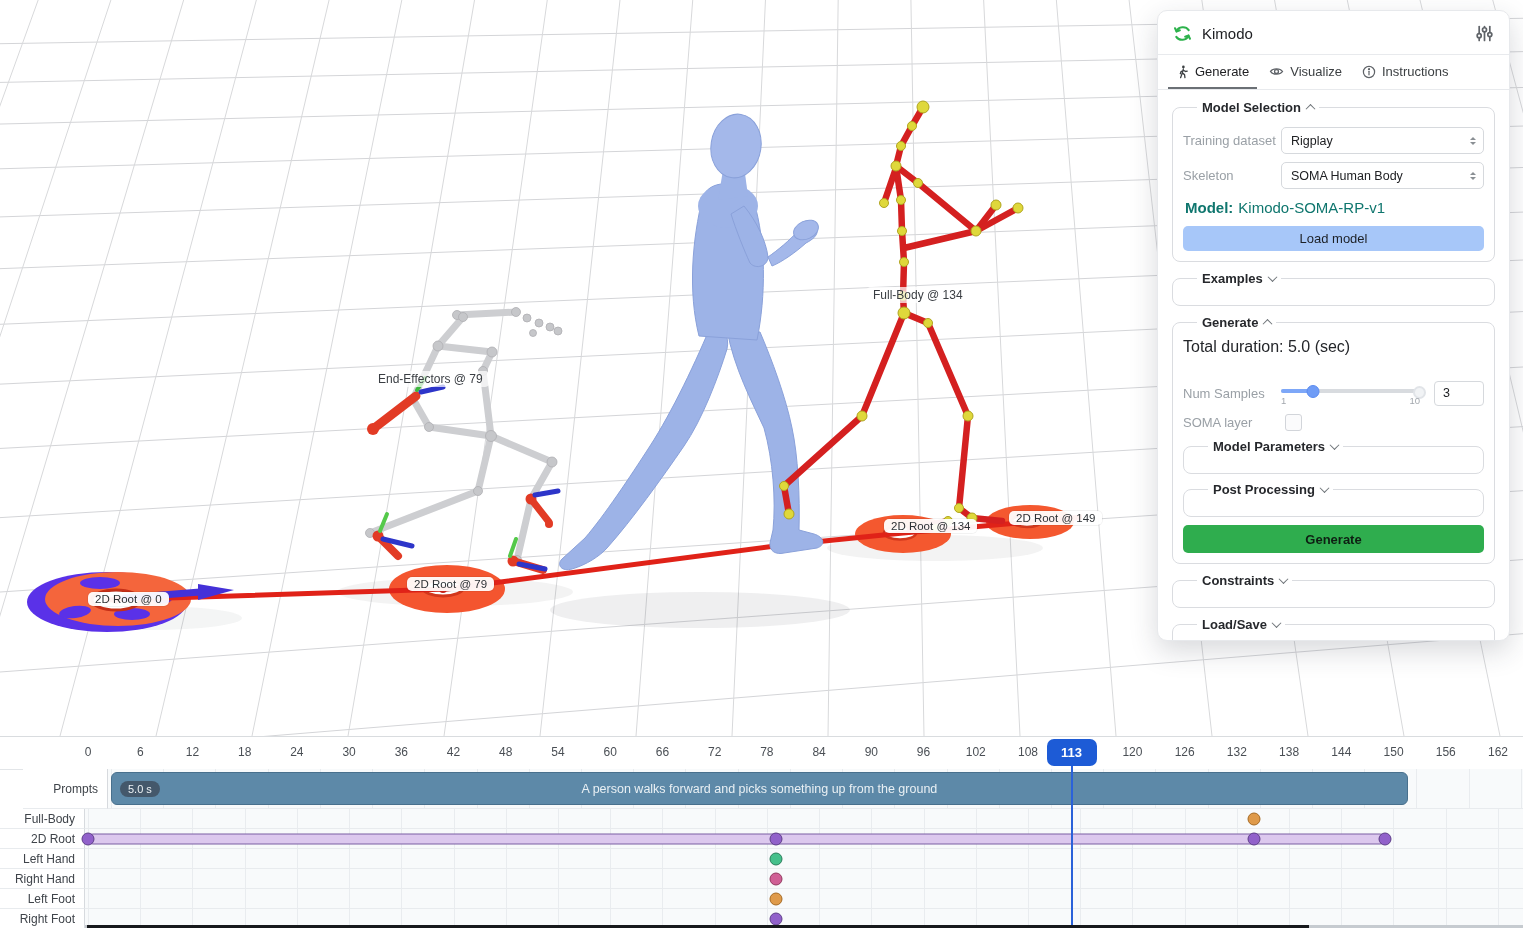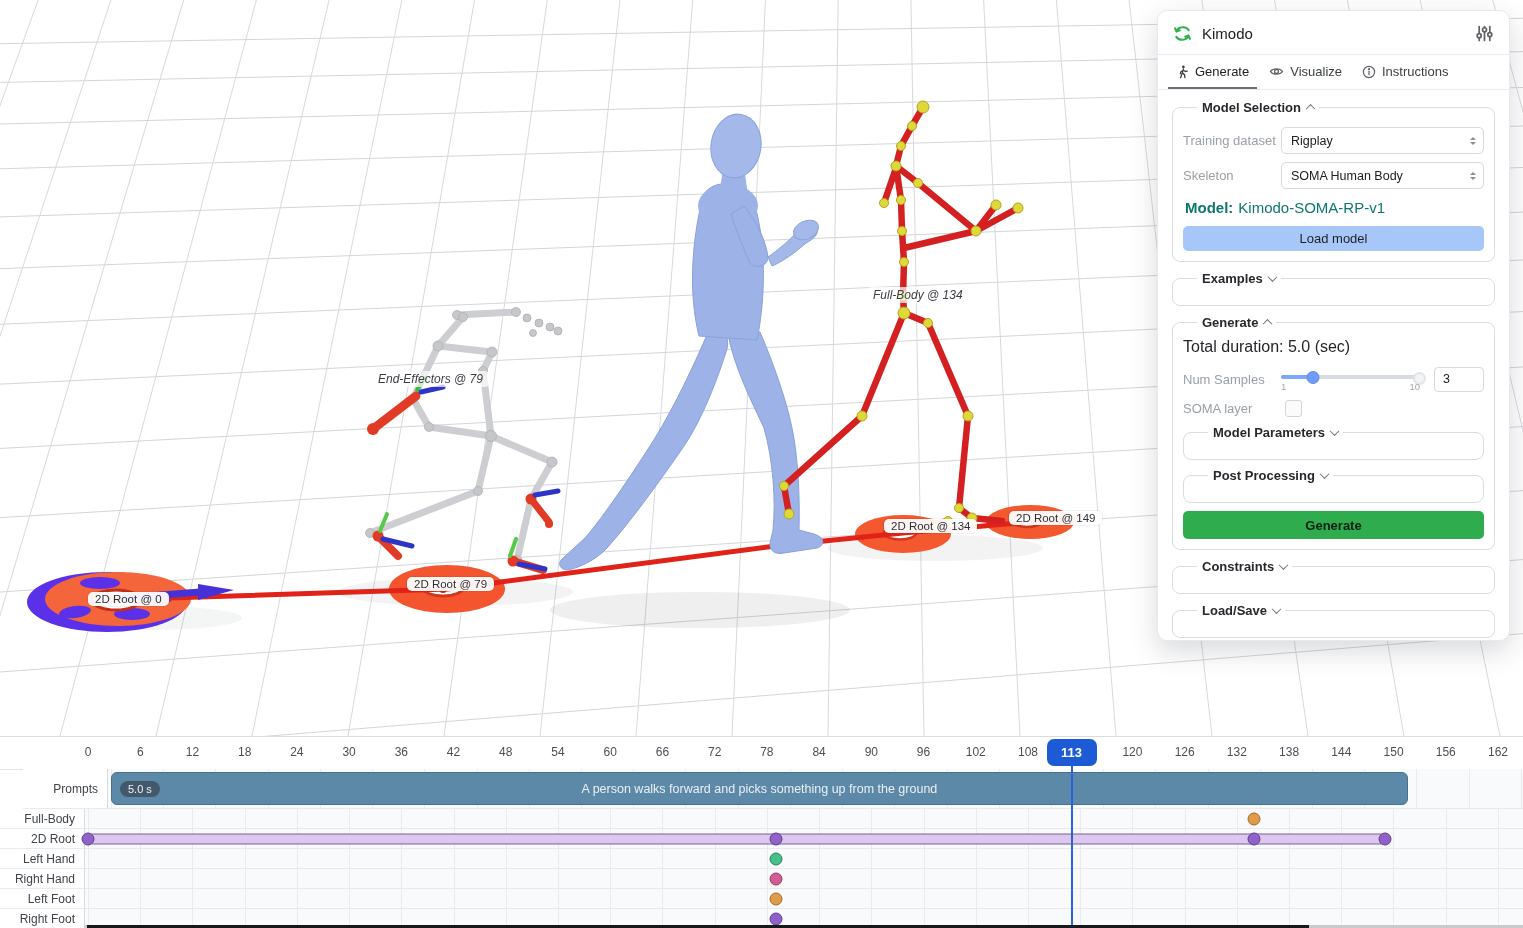--- a/index.html
+++ b/index.html
@@ -4,21 +4,21 @@
 <style>
   html,body{margin:0;padding:0;background:#fff;width:1523px;height:928px;overflow:hidden;
     font-family:"Liberation Sans",sans-serif;-webkit-font-smoothing:antialiased;}
   #stage{position:relative;width:1523px;height:928px;background:#fff;}
 
   
   #viewport{position:absolute;left:0;top:0;width:1523px;height:736px;background:#fff;}
   #scene{position:absolute;left:0;top:0;}
   .vp-label{position:absolute;font-size:11.5px;color:#2d3135;background:rgba(255,255,255,.94);
     padding:1px 7px;border-radius:5px;white-space:nowrap;box-shadow:0 0 0 1px rgba(0,0,0,.05);z-index:3;}
-  .vp-label.plain{background:rgba(255,255,255,.72);box-shadow:none;font-size:12px;color:#3a3e43;font-style:italic;}
+  .vp-label.plain{background:rgba(255,255,255,.72);box-shadow:none;font-size:12px;color:#3a3e43;}
 
   
   #panel{position:absolute;left:1157px;top:10px;width:353px;height:631px;background:#fff;
     border:1px solid #e7e9ec;border-radius:10px;box-shadow:0 10px 28px rgba(40,45,60,.18);z-index:10;
     box-sizing:border-box;overflow:hidden;}
   .p-header{display:flex;align-items:center;gap:9px;padding:12px 14px 10px 14px;border-bottom:1px solid #e8eaed;}
   .p-title{font-size:15px;font-weight:500;color:#202124;flex:1;}
   .icon-btn{background:none;border:none;padding:2px;cursor:pointer;color:#5f6368;display:flex;}
   .p-tabs{display:flex;gap:4px;padding:0 10px;border-bottom:1px solid #e8eaed;}
   .tab{display:flex;align-items:center;gap:6px;padding:9px 8px 8px;font-size:13px;color:#3c4043;cursor:pointer;
@@ -42,21 +42,21 @@
     background:#fff;cursor:pointer;box-sizing:border-box;}
   .ud{display:flex;flex-direction:column;align-items:center;}
   .ud i{display:block;width:0;height:0;border:3.5px solid transparent;}
   .ud i.u{border-bottom-color:#8a8f94;border-top-width:0;margin-bottom:2px;}
   .ud i.d{border-top-color:#8a8f94;border-bottom-width:0;}
   .model-line{font-size:15px;color:#0f766e;margin:10px 2px 10px;}
   .model-line b{font-weight:700;margin-right:5px;}
   .btn{display:block;width:100%;border:none;border-radius:5px;height:25px;font-size:13px;cursor:pointer;
     font-family:"Liberation Sans",sans-serif;}
   .btn-load{background:#a7c7f9;color:#1c2026;font-weight:500;}
-  .duration{font-size:16px;color:#24262a;margin:4px 0 10px;}
+  .duration{font-size:16px;color:#24262a;margin:4px 0 24px;}
   .slider{flex:1;position:relative;height:26px;}
   .sl-track{position:absolute;left:0;right:0;top:9px;height:4px;border-radius:2px;background:#d8dbdf;}
   .sl-fill{position:absolute;left:0;top:9px;height:4px;border-radius:2px;background:#7da7f8;width:23%;}
   .sl-handle{position:absolute;left:23%;top:4.5px;width:13px;height:13px;border-radius:50%;background:#6f9cf6;
     border:1px solid #5b8bf0;box-sizing:border-box;transform:translateX(-50%);cursor:pointer;}
   .sl-ghost{position:absolute;right:-4px;top:6px;width:9px;height:9px;border-radius:50%;background:#f1f3f5;
     border:2px solid #e1e4e8;box-sizing:content-box;}
   .sl-min{position:absolute;left:0;top:15px;font-size:9.5px;color:#a2a7ad;}
   .sl-max{position:absolute;right:2px;top:15px;font-size:9.5px;color:#a2a7ad;}
   .num-input{width:40px;height:23px;margin-left:12px;border:1px solid #d6d9dd;border-radius:4px;

